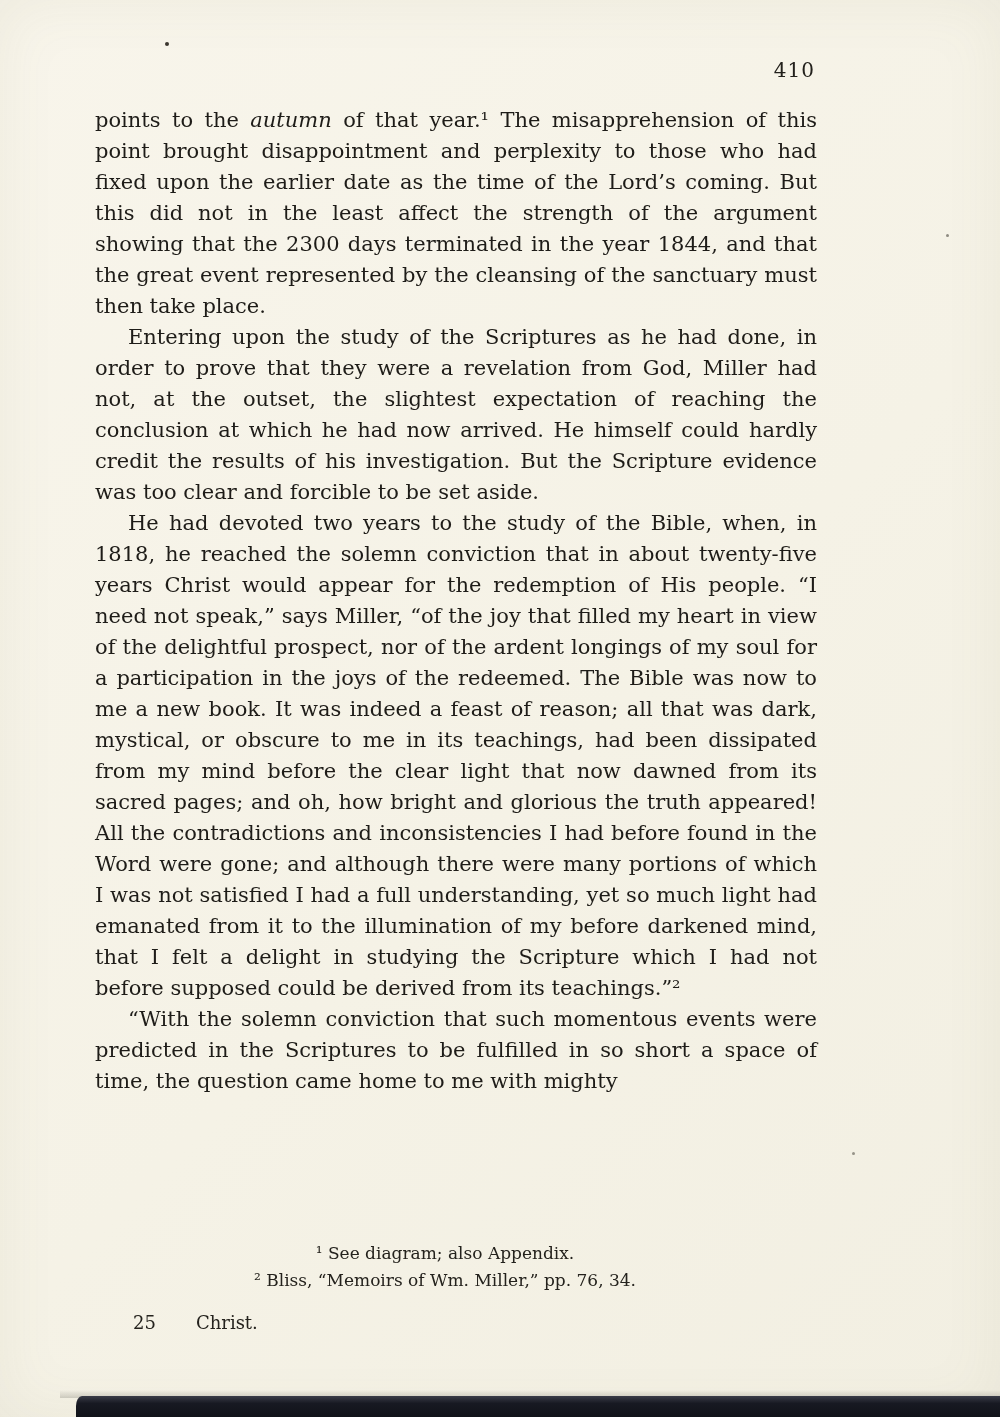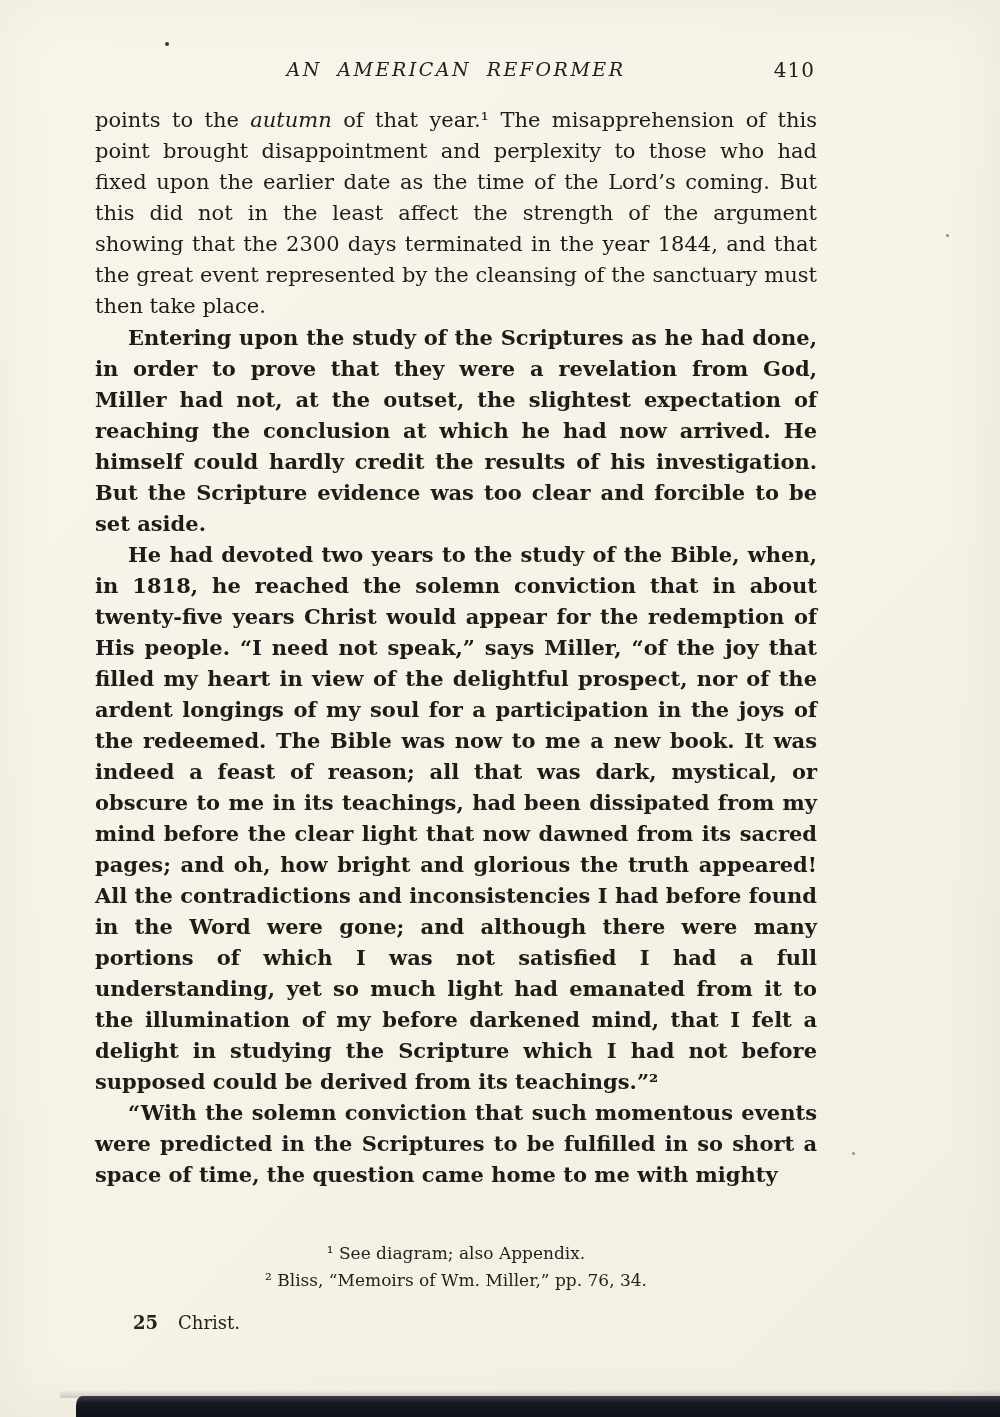--- a/index.html
+++ b/index.html
@@ -52,46 +52,44 @@
     line-height: 31px;
     text-align: justify;
     text-justify: inter-word;
   }
   .text-block p {
     margin: 0;
     padding: 0;
   }
   .text-block p.indented {
     text-indent: 33px;
-    font-weight: bold;
   }
   .footnotes {
     position: absolute;
-    left: 95px;
+    left: 84px;
     top: 1240px;
     width: 722px;
     font-size: 17px;
     line-height: 27px;
     text-align: center;
     color: #24221d;
   }
   .footnotes .note {
     margin: 0;
   }
   .signature-line {
     position: absolute;
     left: 133px;
     top: 1312px;
     font-size: 18px;
     color: #24221d;
   }
   .signature-line .sig-num {
     display: inline-block;
-    margin-right: 20px;
-    font-weight: bold;
+    margin-right: 40px;
   }
   .scan-bar-bottom {
     position: absolute;
     left: 76px;
     right: 0;
     bottom: 0;
     height: 21px;
     background: linear-gradient(180deg, #3a3c48 0%, #171922 35%, #101219 100%);
     border-top-left-radius: 6px 10px;
   }
@@ -114,21 +112,20 @@
   em.word-italic {
     font-style: italic;
   }
 </style>
 </head>
 <body>
 
 <div class="page">
 
   <div class="running-head">
-    <div class="head-title">AN AMERICAN REFORMER</div>
     <div class="head-pagenum">410</div>
   </div>
 
   <div class="text-block">
     <p><span>points to the </span><em class="word-italic">autumn</em><span> of that year.¹  The misapprehension of this point brought disappointment and perplexity to those who had fixed upon the earlier date as the time of the Lord’s coming.  But this did not in the least affect the strength of the argument showing that the 2300 days terminated in the year 1844, and that the great event represented by the cleansing of the sanctuary must then take place.</span></p>
 
     <p class="indented">Entering upon the study of the Scriptures as he had done, in order to prove that they were a revelation from God, Miller had not, at the outset, the slightest expectation of reaching the conclusion at which he had now arrived.  He himself could hardly credit the results of his investigation. But the Scripture evidence was too clear and forcible to be set aside.</p>
 
     <p class="indented">He had devoted two years to the study of the Bible, when, in 1818, he reached the solemn conviction that in about twenty-five years Christ would appear for the redemption of His people.  “I need not speak,” says Miller, “of the joy that filled my heart in view of the delightful prospect, nor of the ardent longings of my soul for a participation in the joys of the redeemed.  The Bible was now to me a new book.  It was indeed a feast of reason; all that was dark, mystical, or obscure to me in its teachings, had been dissipated from my mind before the clear light that now dawned from its sacred pages; and oh, how bright and glorious the truth appeared!  All the contradictions and inconsistencies I had before found in the Word were gone; and although there were many portions of which I was not satisfied I had a full understanding, yet so much light had emanated from it to the illumination of my before darkened mind, that I felt a delight in studying the Scripture which I had not before supposed could be derived from its teachings.”²</p>
 

